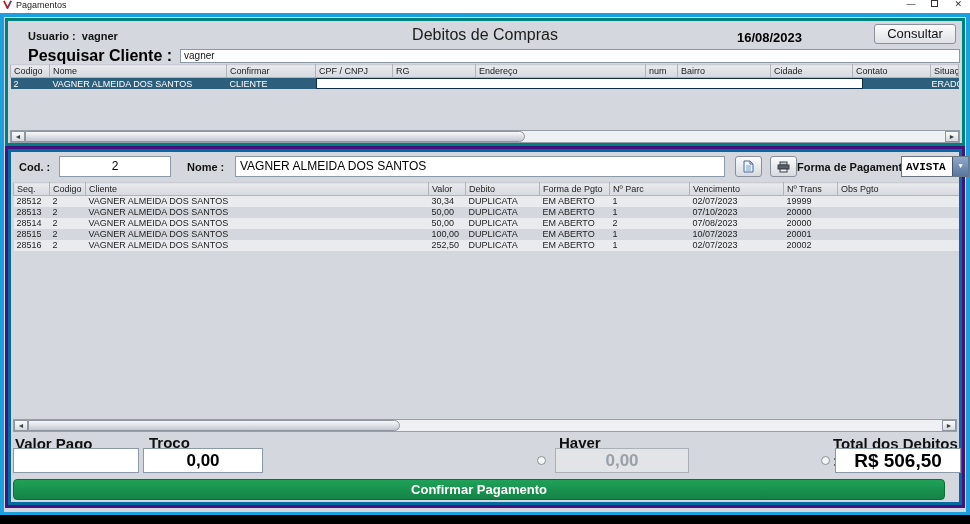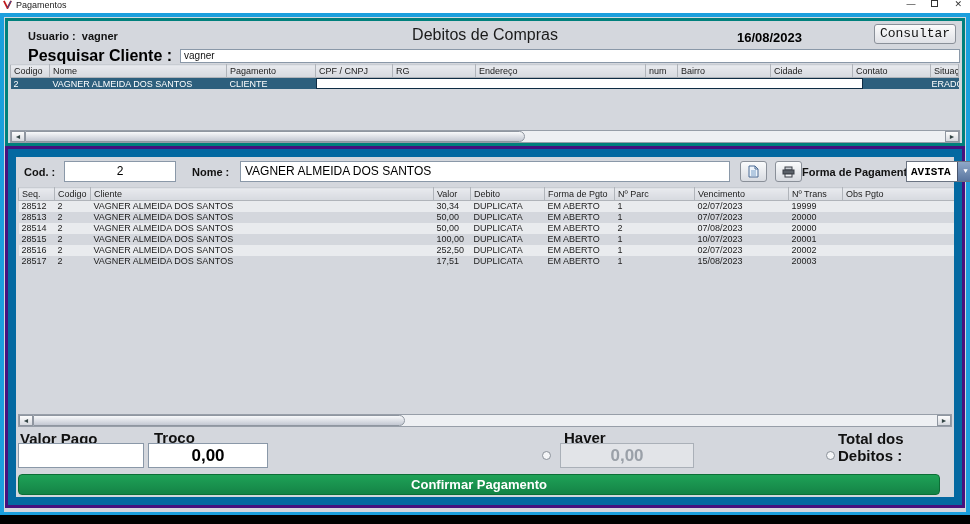--- a/index.html
+++ b/index.html
@@ -11,31 +11,31 @@
   .win-controls { margin-left:auto; display:flex; align-items:center; gap:16px; padding-right:8px;
     color:#333; font-size:9px; }
   .win-controls .ctl { cursor:default; line-height:9px; }
   .maxbox { width:7px; height:7px; border:1px solid #333; display:inline-block; }
   .window { position:absolute; left:0; top:13px; width:970px; height:502px; background:#1b9fdd; }
   .client-area { position:absolute; left:4px; top:4px; width:962px; height:495px; background:#d4d7dd; }
   .panel-top { position:absolute; left:1px; top:1px; width:960px; height:128px;
     border:3px solid #00807c; background:#d4d7dd; display:flex; flex-direction:column; }
   .panel-bottom-outer { position:absolute; left:1px; top:129px; width:960px; height:362px;
     border:3px solid #46117e; background:#46117e; }
-  .panel-bottom { width:100%; height:100%; border:8px solid #0369a1; background:#d4d7dd;
+  .panel-bottom { width:100%; height:100%; border:3px solid #0369a1; background:#d4d7dd;
     display:flex; flex-direction:column; }
   
   .hdr-row { position:relative; height:26px; flex:none; }
   .lbl-b { font-weight:bold; font-size:11px; color:#111; }
   .usuario { position:absolute; left:20px; top:9px; }
   .page-title { position:absolute; left:0; right:0; top:5px; text-align:center; font-size:16px; color:#1a1a1a; }
   .date { position:absolute; right:160px; top:9px; font-weight:bold; font-size:13px; }
   .btn-consultar { position:absolute; right:6px; top:3px; width:82px; height:20px;
     background:linear-gradient(#fcfcfc,#dfe1e6); border:1px solid #8a9099; border-radius:3px;
-    font-size:13px; color:#111; text-align:center; line-height:18px;font-family:Liberation Mono, monospace; }
+    font-size:13px; color:#111; text-align:center; line-height:18px; }
   .search-row { height:17px; flex:none; display:flex; align-items:center; padding:0 2px 0 20px; gap:8px; }
   .search-row .lbl { font-weight:bold; font-size:16px; white-space:nowrap; }
   .search-input { flex:1; height:14px; background:#fff; border:1px solid #8a98a8;
     font-size:10px; padding:0 3px; color:#111; }
   
   .tablewrap { flex:1; overflow:hidden; padding:0 2px; }
   table { border-collapse:collapse; table-layout:fixed; width:948px; font-size:9px; color:#222; }
   th { font-weight:normal; text-align:left; height:13px; padding:0 0 0 3px;
     background:linear-gradient(#e8eaee,#d6d9df); border:1px solid #b0b4ba; border-top:1px solid #c8ccd2;
     white-space:nowrap; overflow:hidden; }
@@ -130,21 +130,21 @@
               <col style="width:32px">
               <col style="width:93px">
           <col style="width:82px">
               <col style="width:78px">
               <col style="width:28px">
         </colgroup>
         <thead>
           <tr>
             <th>Codigo</th>
             <th>Nome</th>
-            <th>Pagamento</th>
+            <th>Confirmar</th>
             <th>CPF / CNPJ</th>
             <th>RG</th>
             <th>Endereço</th>
             <th>num</th>
             <th>Bairro</th>
             <th>Cidade</th>
             <th>Contato</th>
             <th>Situação</th>
           </tr>
         </thead>
@@ -240,21 +240,21 @@
                   <td></td>
                 </tr>
                 <tr class="">
                   <td>28513</td>
                   <td>2</td>
                   <td>VAGNER ALMEIDA DOS SANTOS</td>
                   <td>50,00</td>
                   <td>DUPLICATA</td>
                   <td>EM ABERTO</td>
                   <td>1</td>
-                  <td>07/07/2023</td>
+                  <td>07/10/2023</td>
                   <td>20000</td>
                   <td></td>
                 </tr>
                 <tr class="alt">
                   <td>28514</td>
                   <td>2</td>
                   <td>VAGNER ALMEIDA DOS SANTOS</td>
                   <td>50,00</td>
                   <td>DUPLICATA</td>
                   <td>EM ABERTO</td>
@@ -278,32 +278,20 @@
                 <tr class="alt">
                   <td>28516</td>
                   <td>2</td>
                   <td>VAGNER ALMEIDA DOS SANTOS</td>
                   <td>252,50</td>
                   <td>DUPLICATA</td>
                   <td>EM ABERTO</td>
                   <td>1</td>
                   <td>02/07/2023</td>
                   <td>20002</td>
-                  <td></td>
-                </tr>
-                <tr class="">
-                  <td>28517</td>
-                  <td>2</td>
-                  <td>VAGNER ALMEIDA DOS SANTOS</td>
-                  <td>17,51</td>
-                  <td>DUPLICATA</td>
-                  <td>EM ABERTO</td>
-                  <td>1</td>
-                  <td>15/08/2023</td>
-                  <td>20003</td>
                   <td></td>
                 </tr>
               </tbody>
       </table>
     </div>
 
     <div class="hscroll">
       <div class="sb-btn">◄</div>
       <div class="sb-thumb" style="width:372px"></div>
       <div class="sb-track"></div>
@@ -313,20 +301,21 @@
     <div class="pay-bar">
       <span class="pay-lbl" style="left:4px; top:3px">Valor Pago</span>
       <div class="pay-input" style="left:2px; width:126px"></div>
       <span class="pay-lbl" style="left:138px; top:2px">Troco</span>
       <div class="pay-input" style="left:132px; width:120px">0,00</div>
       <span class="pay-lbl" style="left:548px; top:2px">Haver</span>
       <span class="radio" style="left:526px"></span>
       <div class="pay-input disabled-input" style="left:544px; width:134px">0,00</div>
       <span class="radio" style="left:810px"></span>
       <span class="pay-lbl" style="left:822px; top:3px">Total dos Debitos :</span>
+      <div class="pay-input total-input" style="left:824px; width:126px">R$ 506,50</div>
     </div>
 
     <div class="btn-confirm">Confirmar Pagamento</div>
 
   </div>
   </div>
 
 </div>
 </div>
 <div class="blackstrip"></div>

